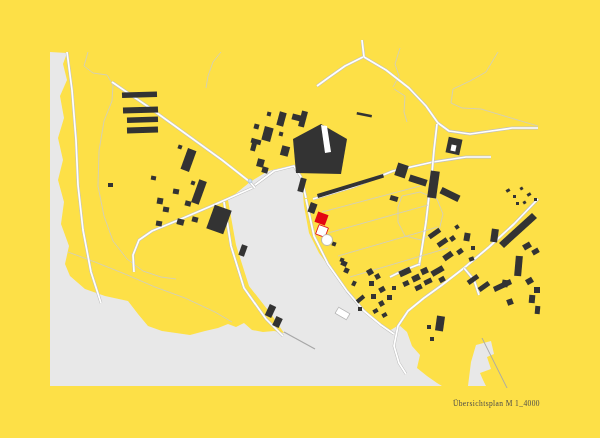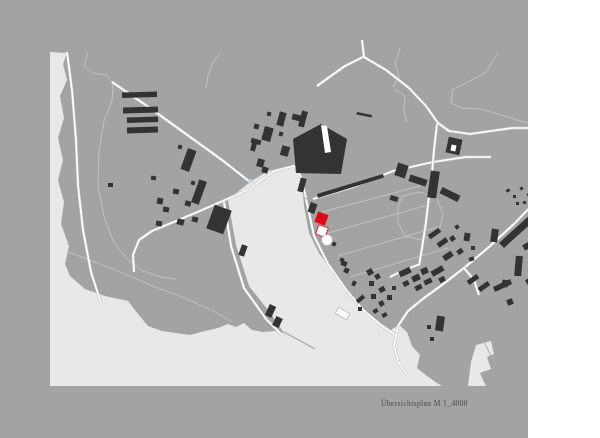--- a/index.html
+++ b/index.html
@@ -1,17 +1,17 @@
 <!DOCTYPE html>
 <html><head>
 <meta charset="utf-8">
 <style>
   html,body{margin:0;padding:0;background:#ffffff;}
   body{font-family:"Liberation Sans",sans-serif;}
-  #stage{position:relative;width:528px;height:438px;background:#a3a3a3;overflow:hidden;}
+  #stage{position:relative;width:600px;height:438px;background:#fde047;overflow:hidden;}
   #plan{position:absolute;left:0;top:0;}
   .caption{
     position:absolute;
     top:399px;
     right:60px;
     font-family:"Liberation Serif",serif;
     font-size:7.5px;
     letter-spacing:0.4px;
     color:#4a4a4a;
     white-space:nowrap;

